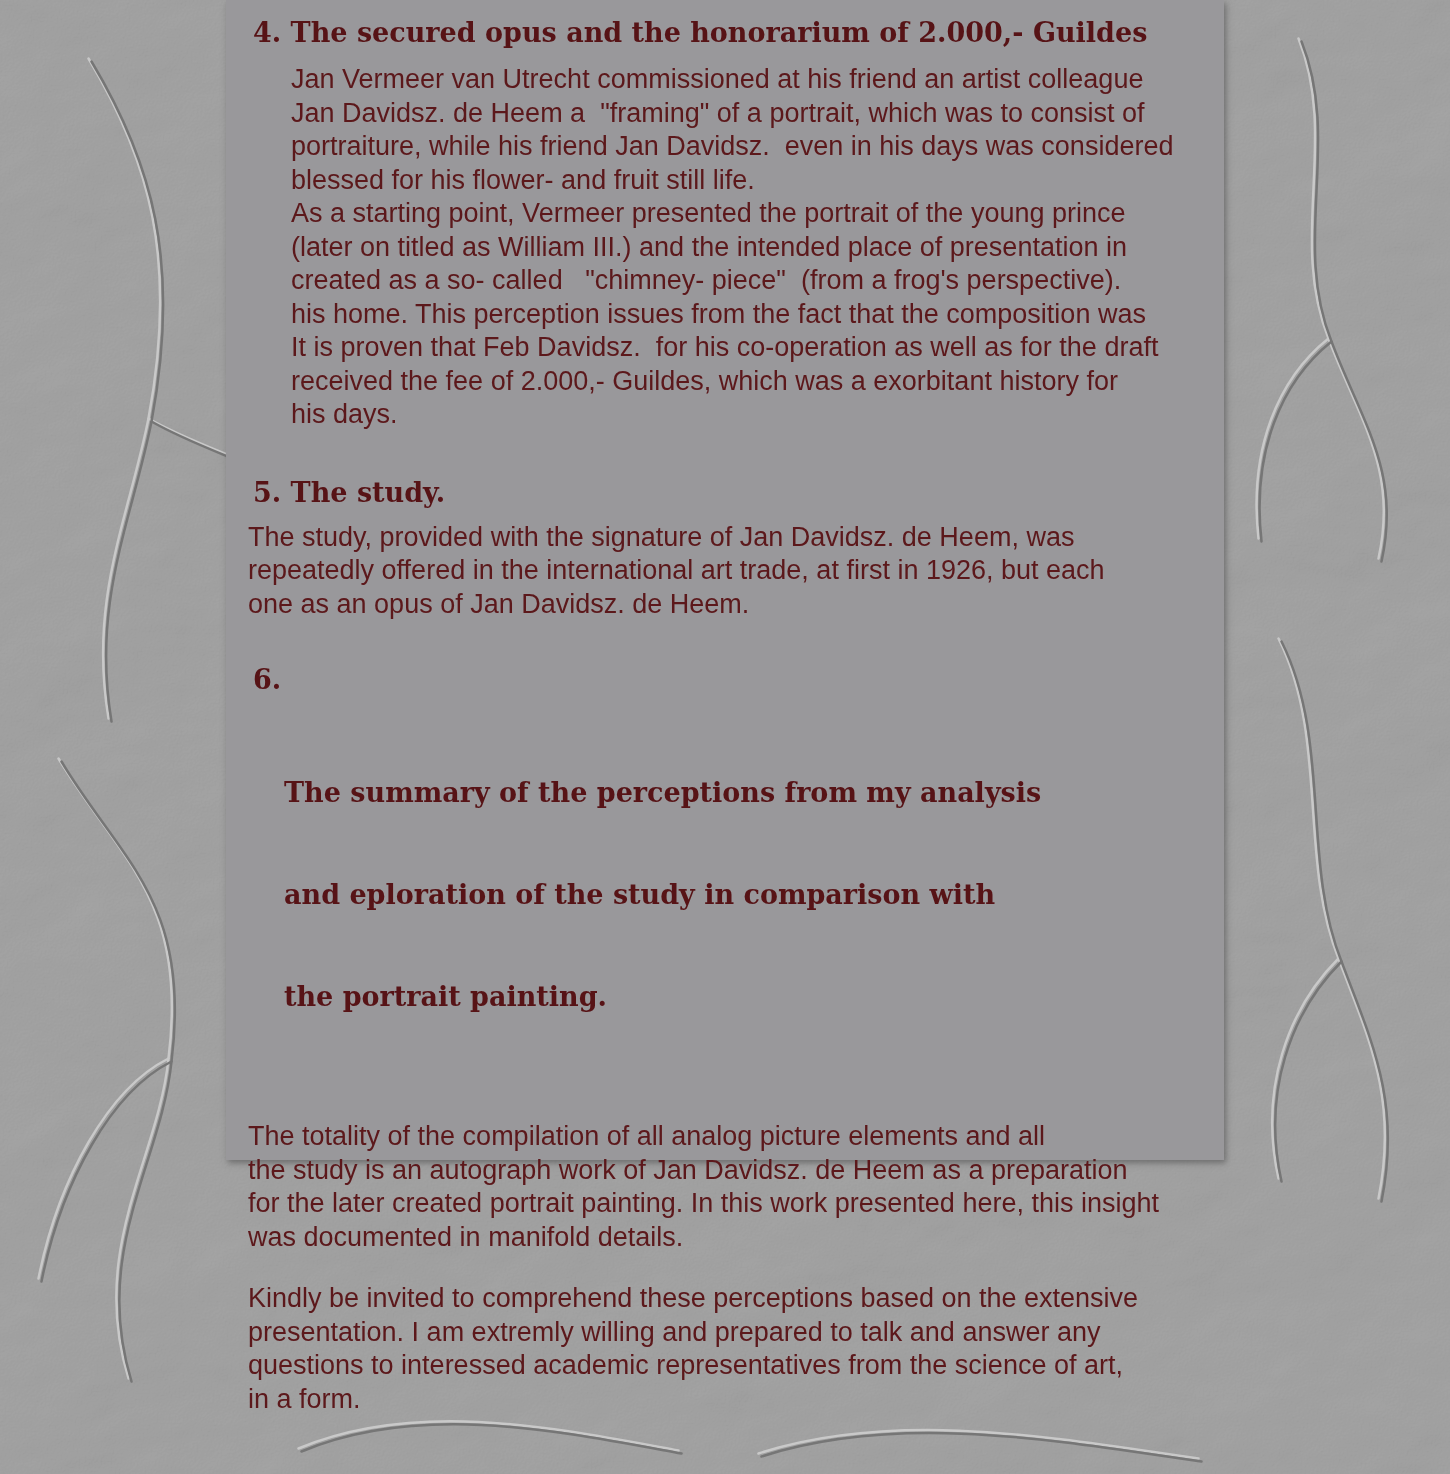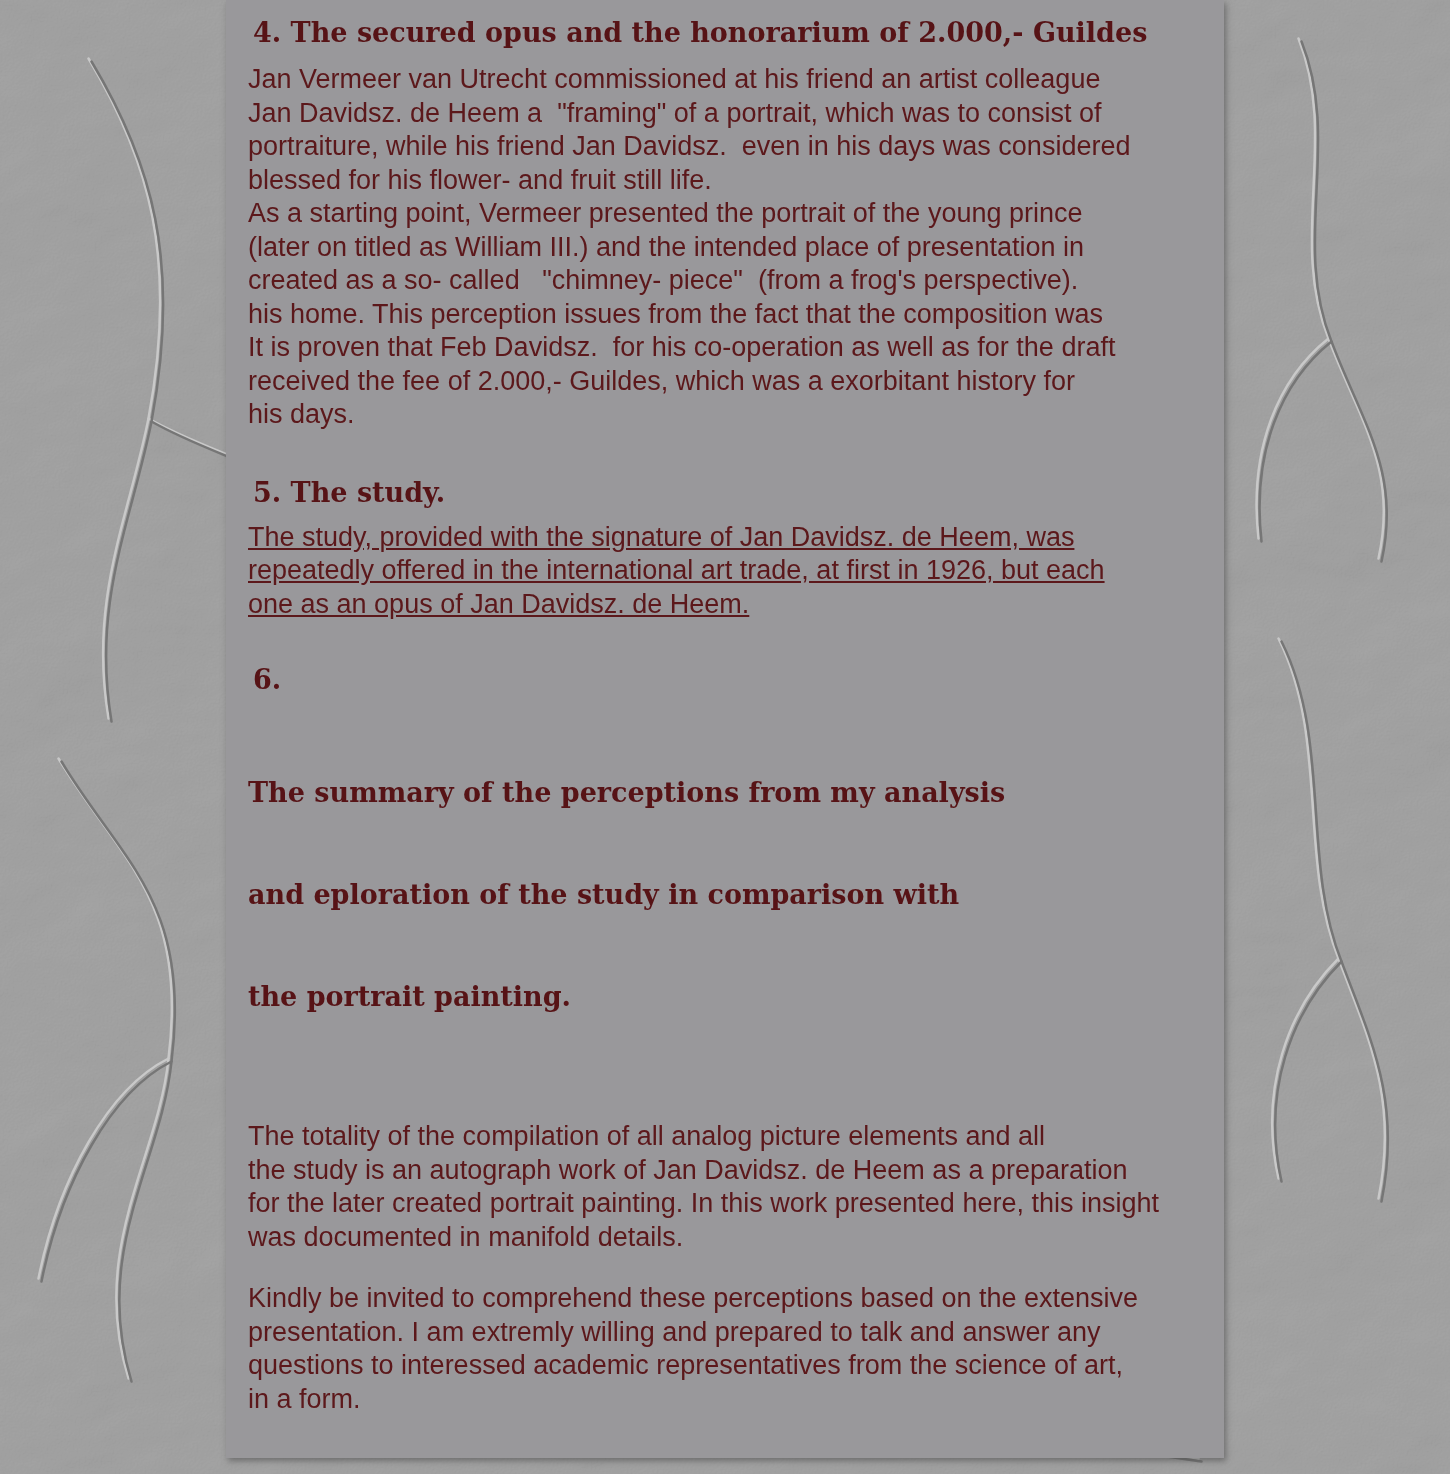--- a/index.html
+++ b/index.html
@@ -20,21 +20,21 @@
     position:absolute;
     top:0;left:0;
     width:1450px;height:1474px;
     display:block;
   }
   .panel{
     position:absolute;
     top:0;
     left:226px;
     width:998px;
-    height:1458px;
+    height:1160px;
     background:var(--panel-color);
     padding:16px 0 0 22px;
     box-shadow:2px 3px 6px rgba(70,70,70,0.55);
   }
   .serif-heading{
     font-family:"DejaVu Serif","Liberation Serif",serif;
     font-weight:bold;
     color:var(--heading-color);
     font-size:27px;
     line-height:33px;
@@ -42,25 +42,25 @@
   }
   .indent-sm{margin-left:5px;}
   .para{
     font-family:"Liberation Sans",sans-serif;
     color:var(--body-color);
     font-size:27px;
     line-height:33.5px;
   }
   .para .ln{white-space:pre;}
   .hc{line-height:34px;}
-  .p1{margin-top:14px;}
+  .p1{margin-top:14px;margin-left:43px;}
   .h5{margin-top:44px;}
-  .p2{margin-top:12px;text-decoration:underline;}
+  .p2{margin-top:12px;}
   .num6{margin-top:42px;}
-  .hc{margin-top:12px;}
+  .hc{margin-top:12px;margin-left:36px;}
   .p3{margin-top:38px;}
   .p4{margin-top:28px;}
 </style>
 </head>
 <body>
 
 <svg class="texture" width="1450" height="1474" viewBox="0 0 1450 1474" xmlns="http://www.w3.org/2000/svg" aria-hidden="true">
   <defs>
     <filter id="emboss" x="0" y="0" width="100%" height="100%">
       <feTurbulence type="fractalNoise" baseFrequency="0.0055 0.008" numOctaves="4" seed="7" result="n"></feTurbulence>

